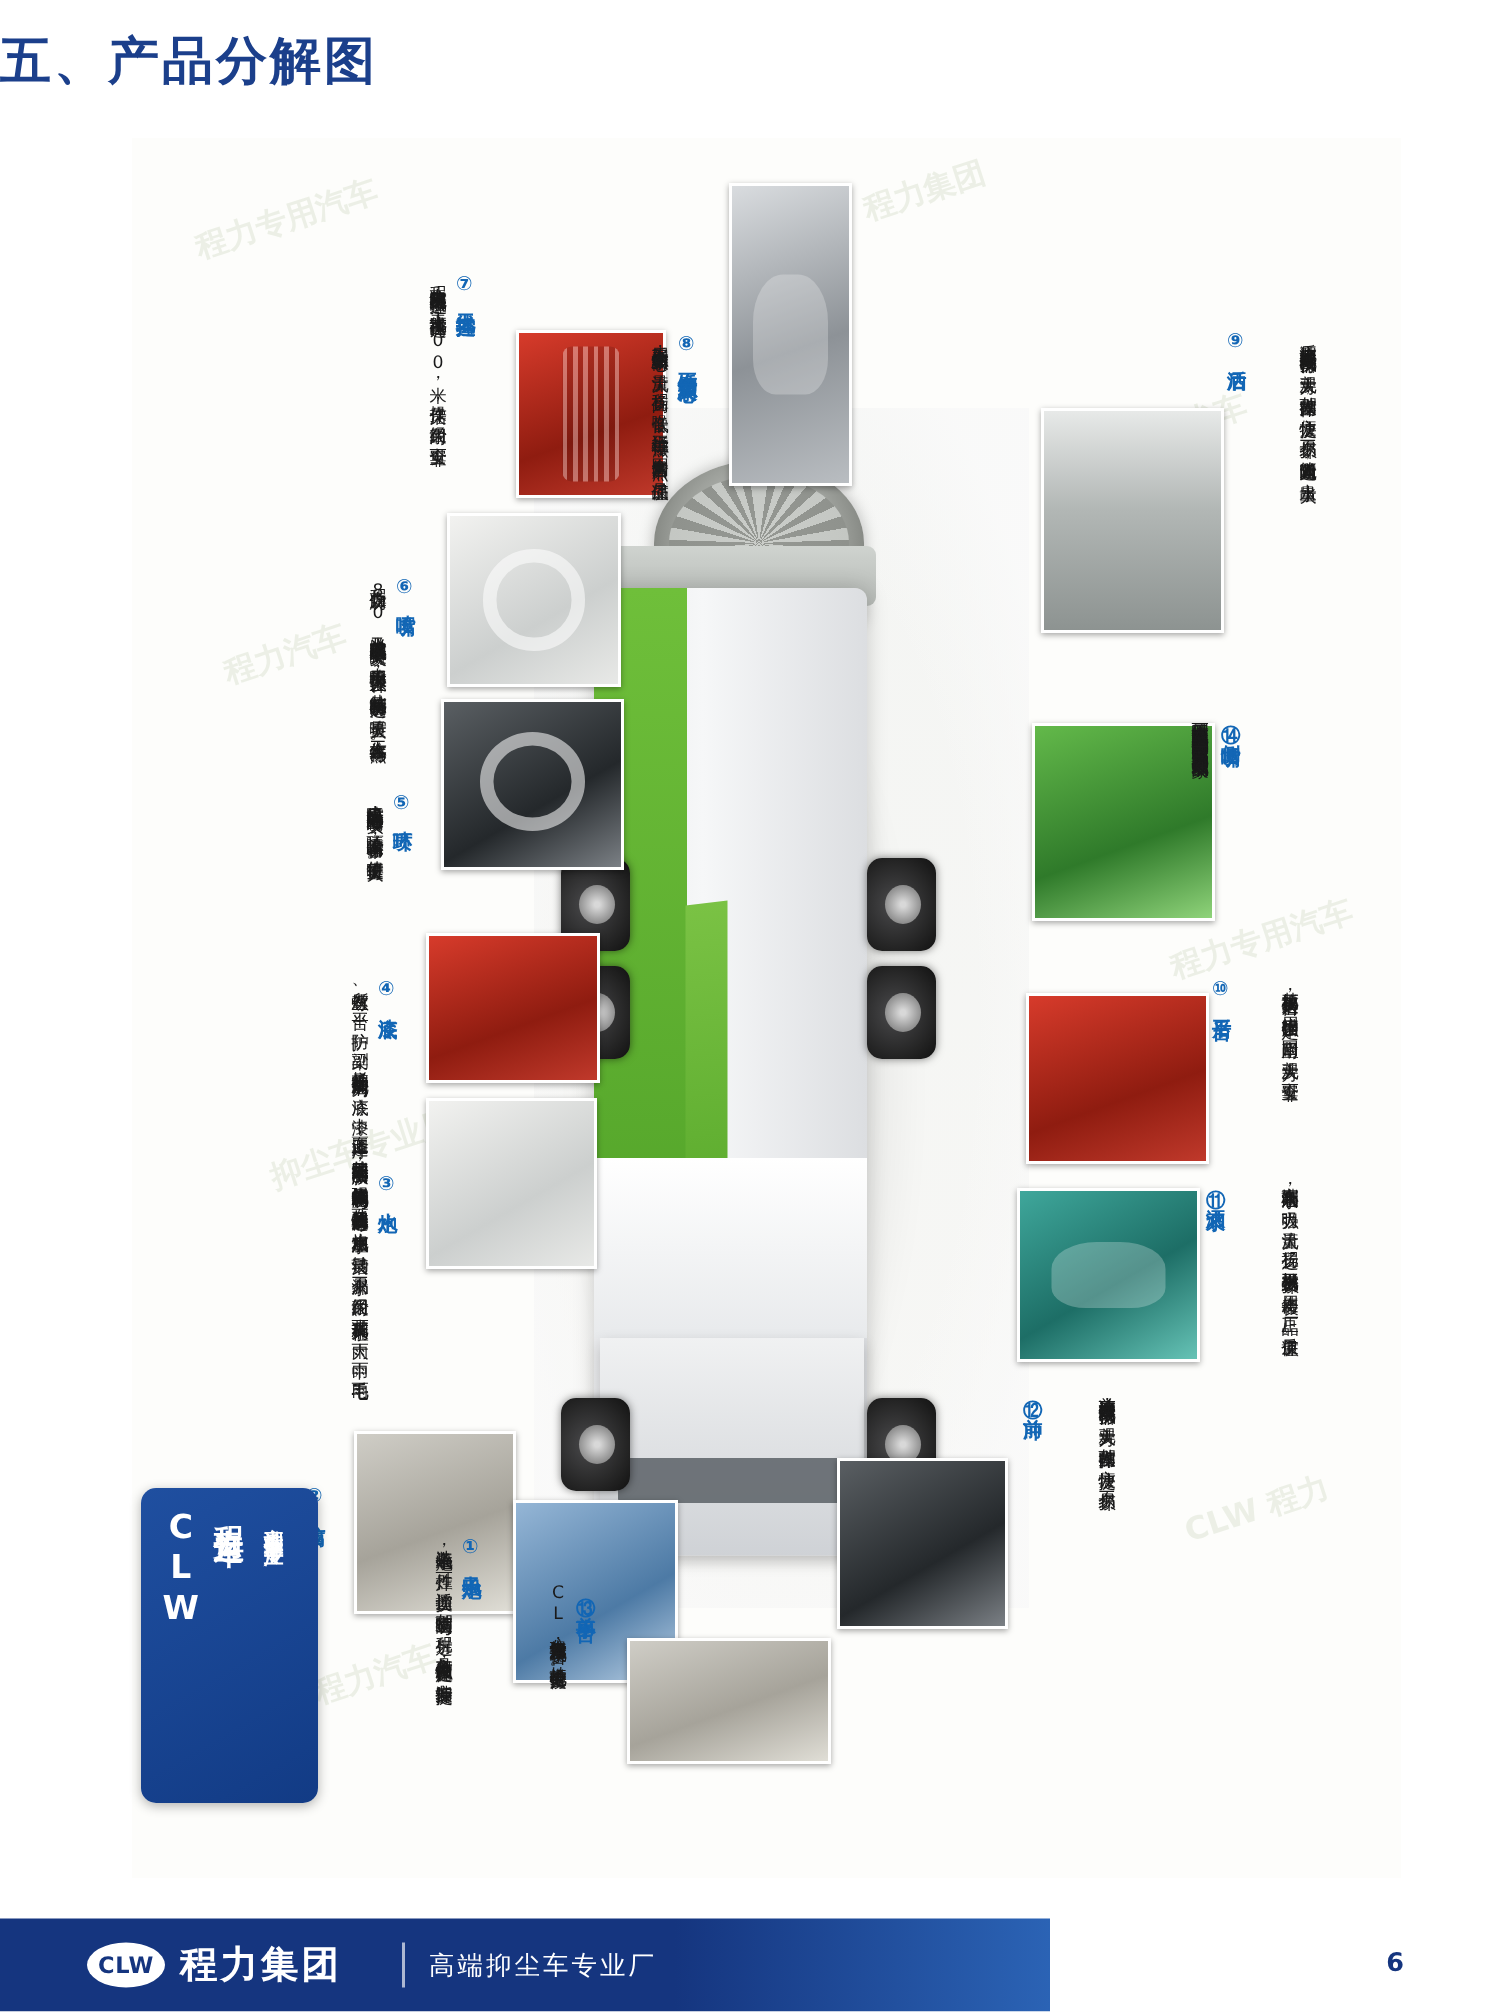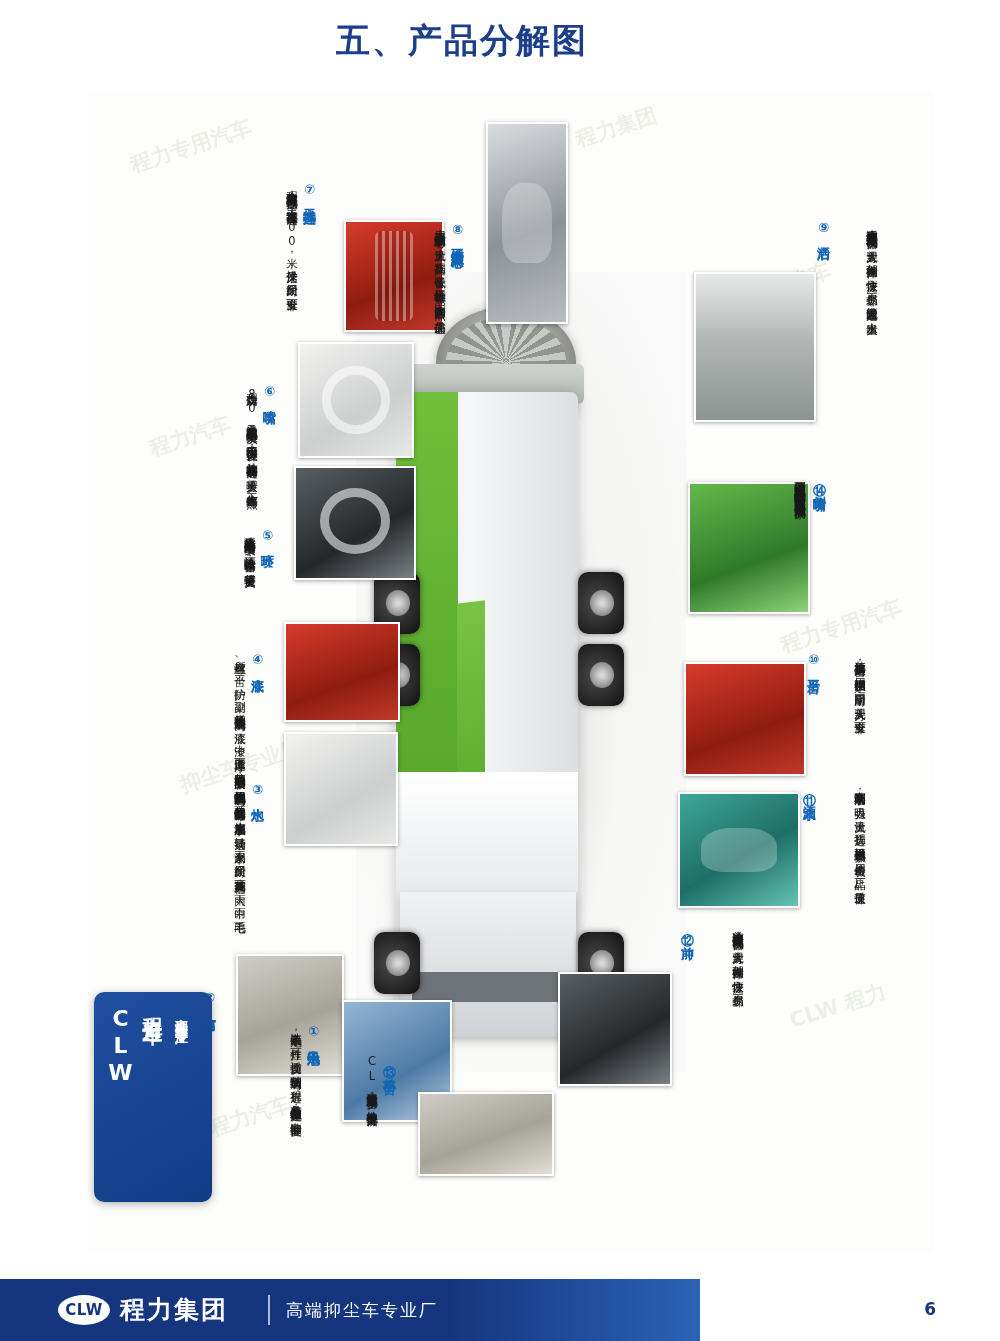--- a/index.html
+++ b/index.html
@@ -14,27 +14,26 @@
     font-family: "DejaVu Sans", "Liberation Sans", sans-serif;
     overflow: hidden;
   }
 
   
   .page-title {
     position: absolute;
     top: 18px;
     left: 0;
     width: 860px;
-    text-align: center;
+    text-align: left;
     font-size: 34px;
     font-weight: bold;
     color: #1b3f8b;
     letter-spacing: 2px;
     font-family: "DejaVu Sans", "Liberation Sans", sans-serif;
-    margin-left: 32px;
   }
 
   
   .diagram {
     position: absolute;
     top: 92px;
     left: 88px;
     width: 846px;
     height: 1160px;
     background: #fdfdfb;

